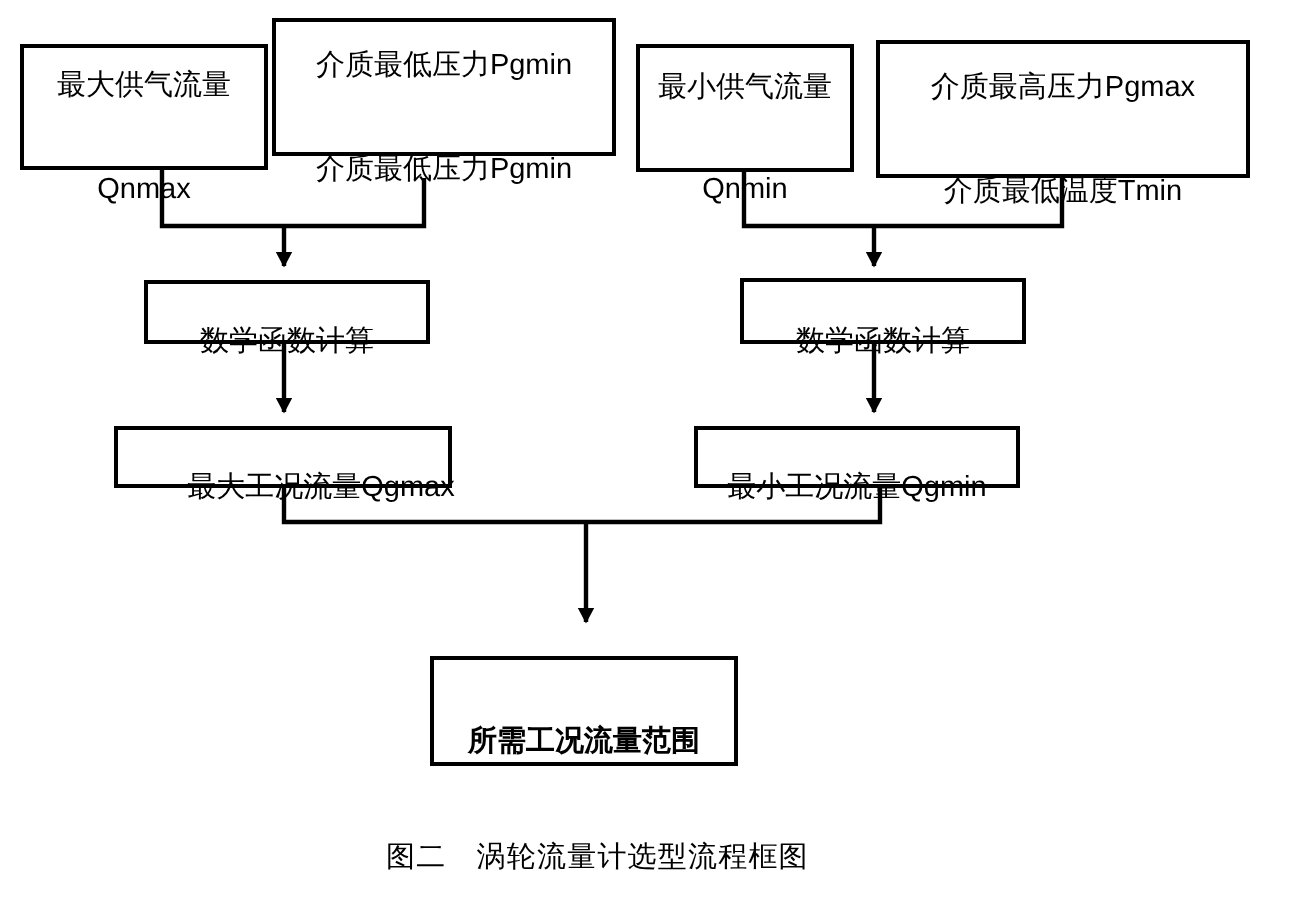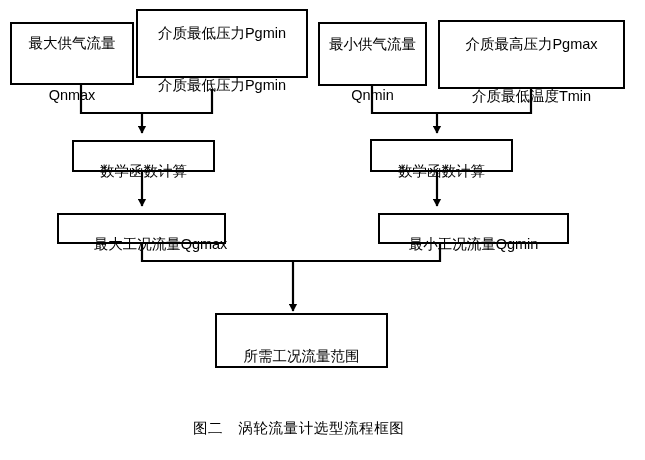--- a/index.html
+++ b/index.html
@@ -109,23 +109,23 @@
   </div>
 
   <div class="node n-size-15" style="left:370px; top:139px; width:143px; height:33px;">
     <span class="line">数学函数计算</span>
   </div>
 
   <div class="node n-size-15" style="left:57px; top:213px; width:169px; height:31px;padding-left:38px;">
     <span class="line">最大工况流量Qgmax</span>
   </div>
 
-  <div class="node n-size-15" style="left:378px; top:213px; width:191px; height:31px;">
+  <div class="node n-size-15" style="left:347px; top:213px; width:163px; height:31px;">
     <span class="line">最小工况流量Qgmin</span>
   </div>
 
-  <div class="node n-size-15" style="left:215px; top:313px; width:173px; height:55px;">
+  <div class="node n-size-15" style="left:215px; top:328px; width:154px; height:55px;font-weight:bold;">
     <span class="line">所需工况流量范围</span>
   </div>
 
   <div class="caption" style="left:193px; top:419px;">图二　涡轮流量计选型流程框图</div>
 
 </div>
 
 </body></html>

